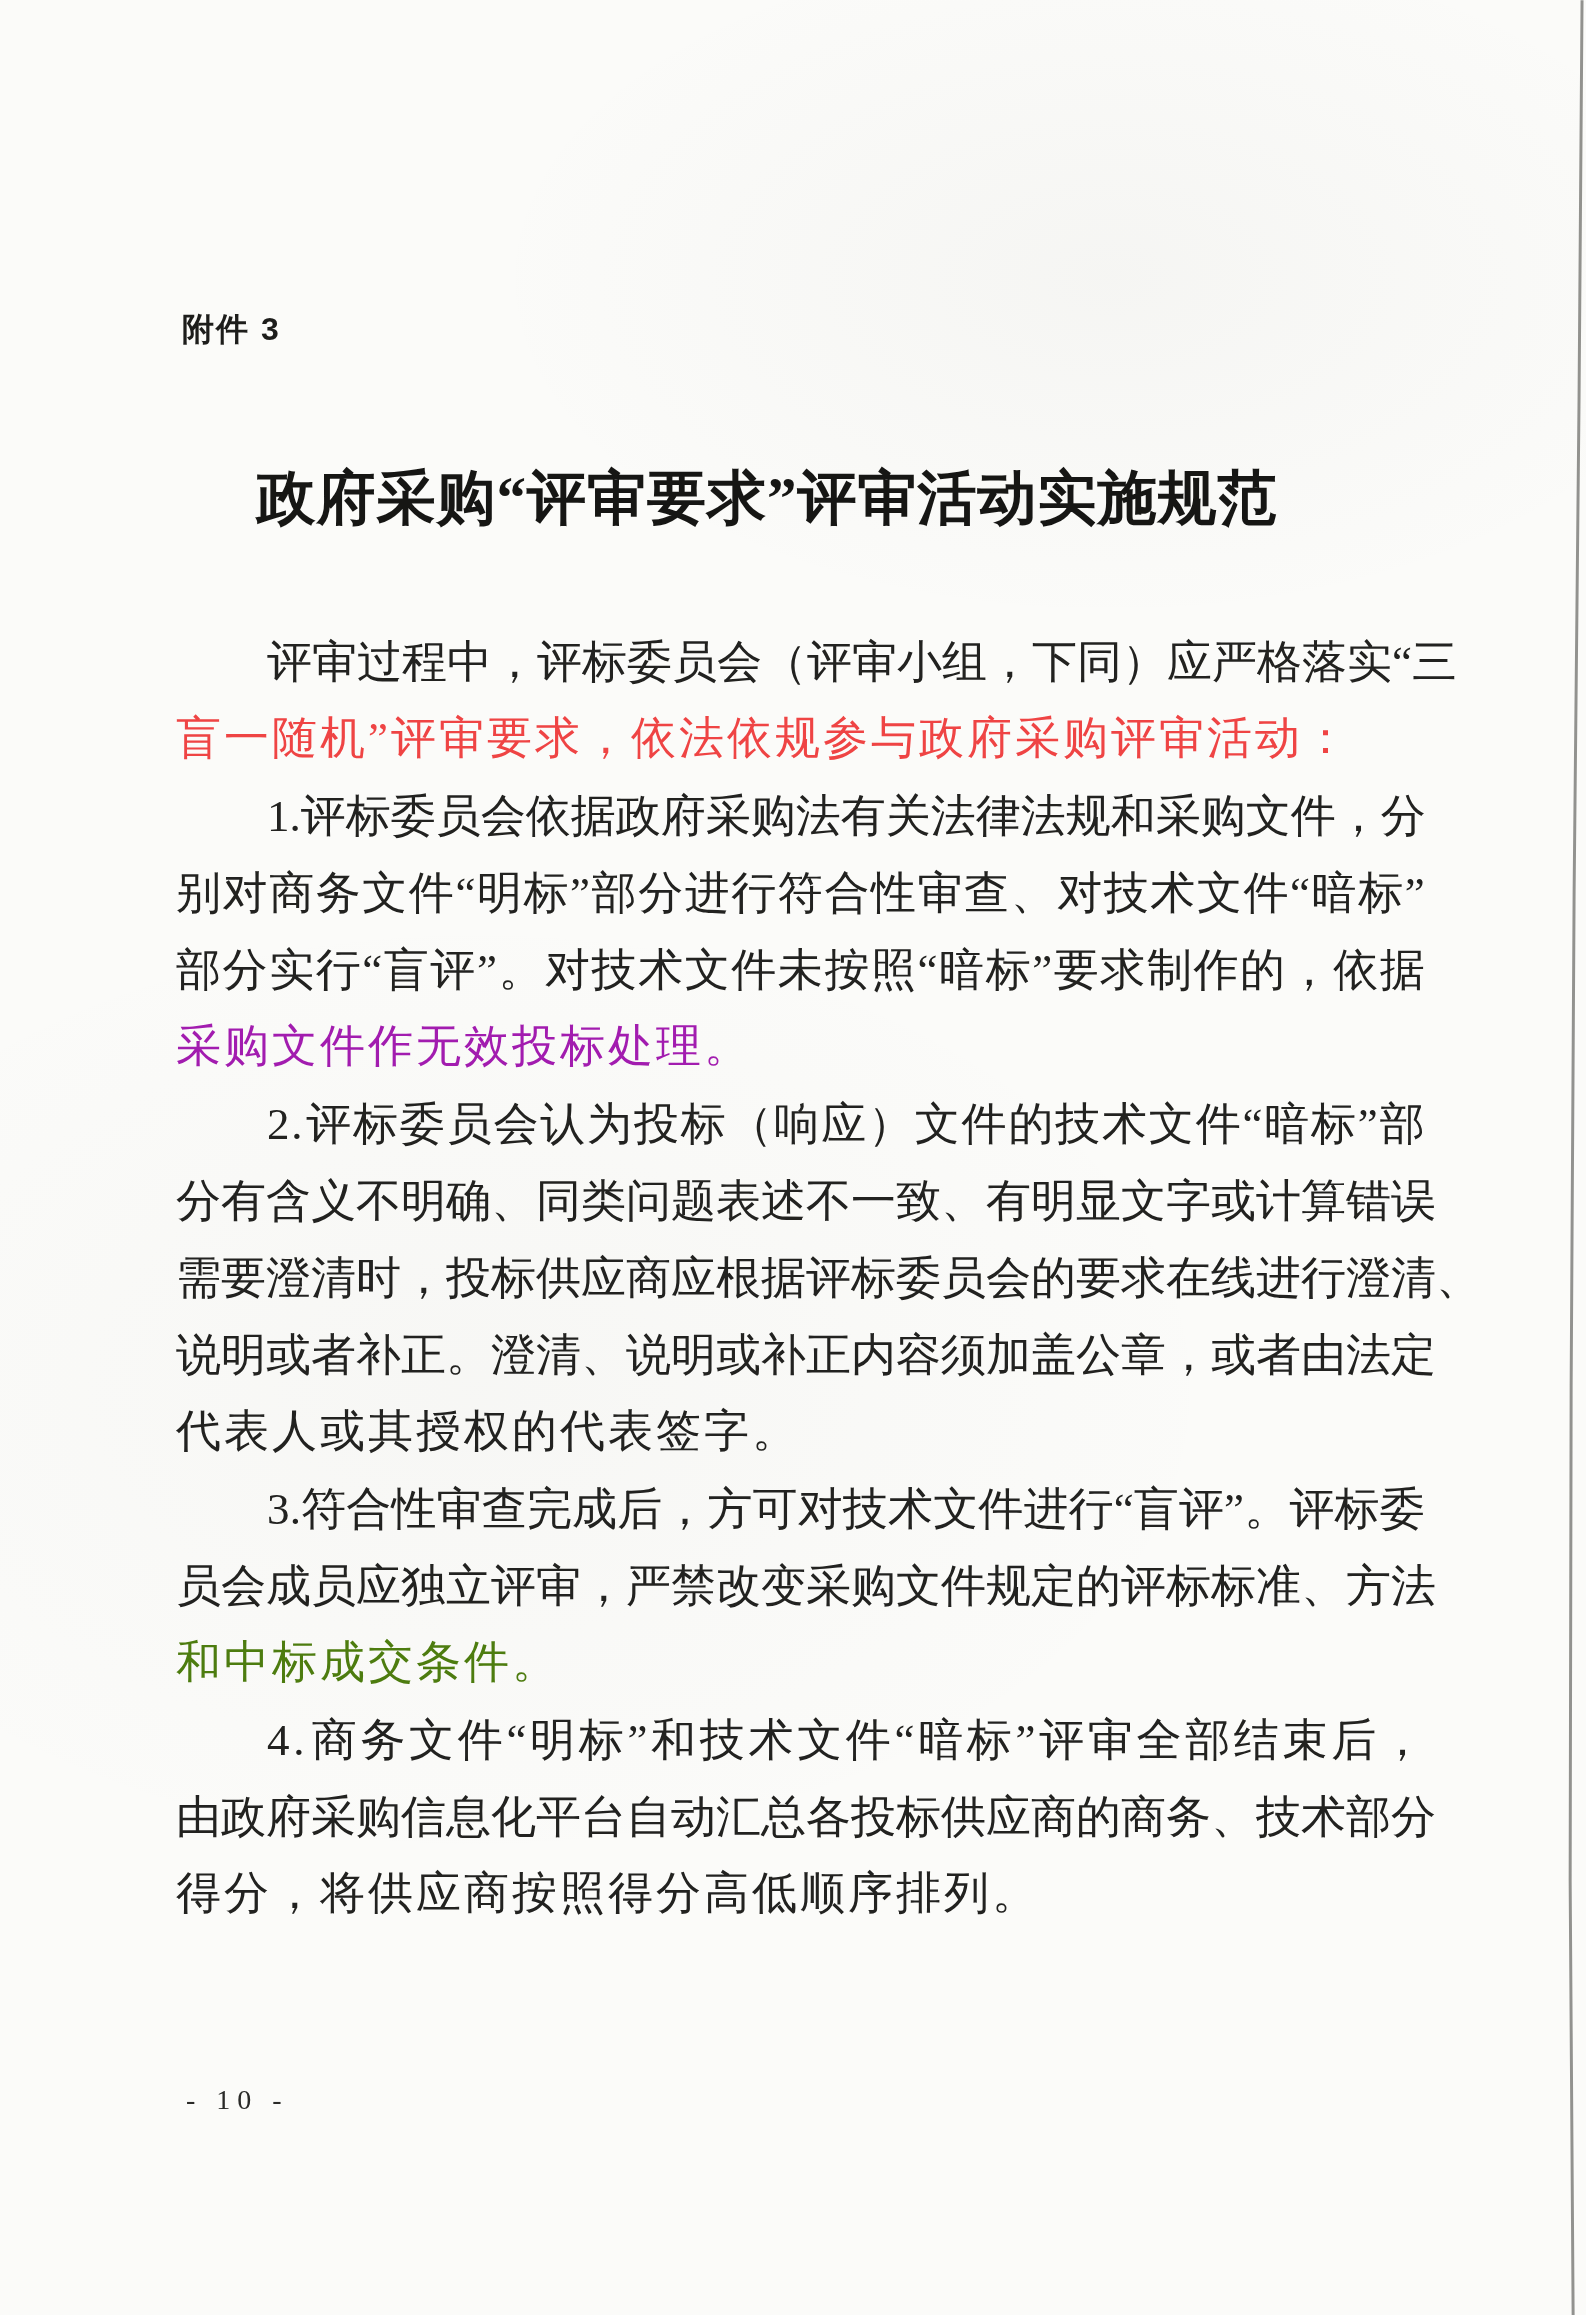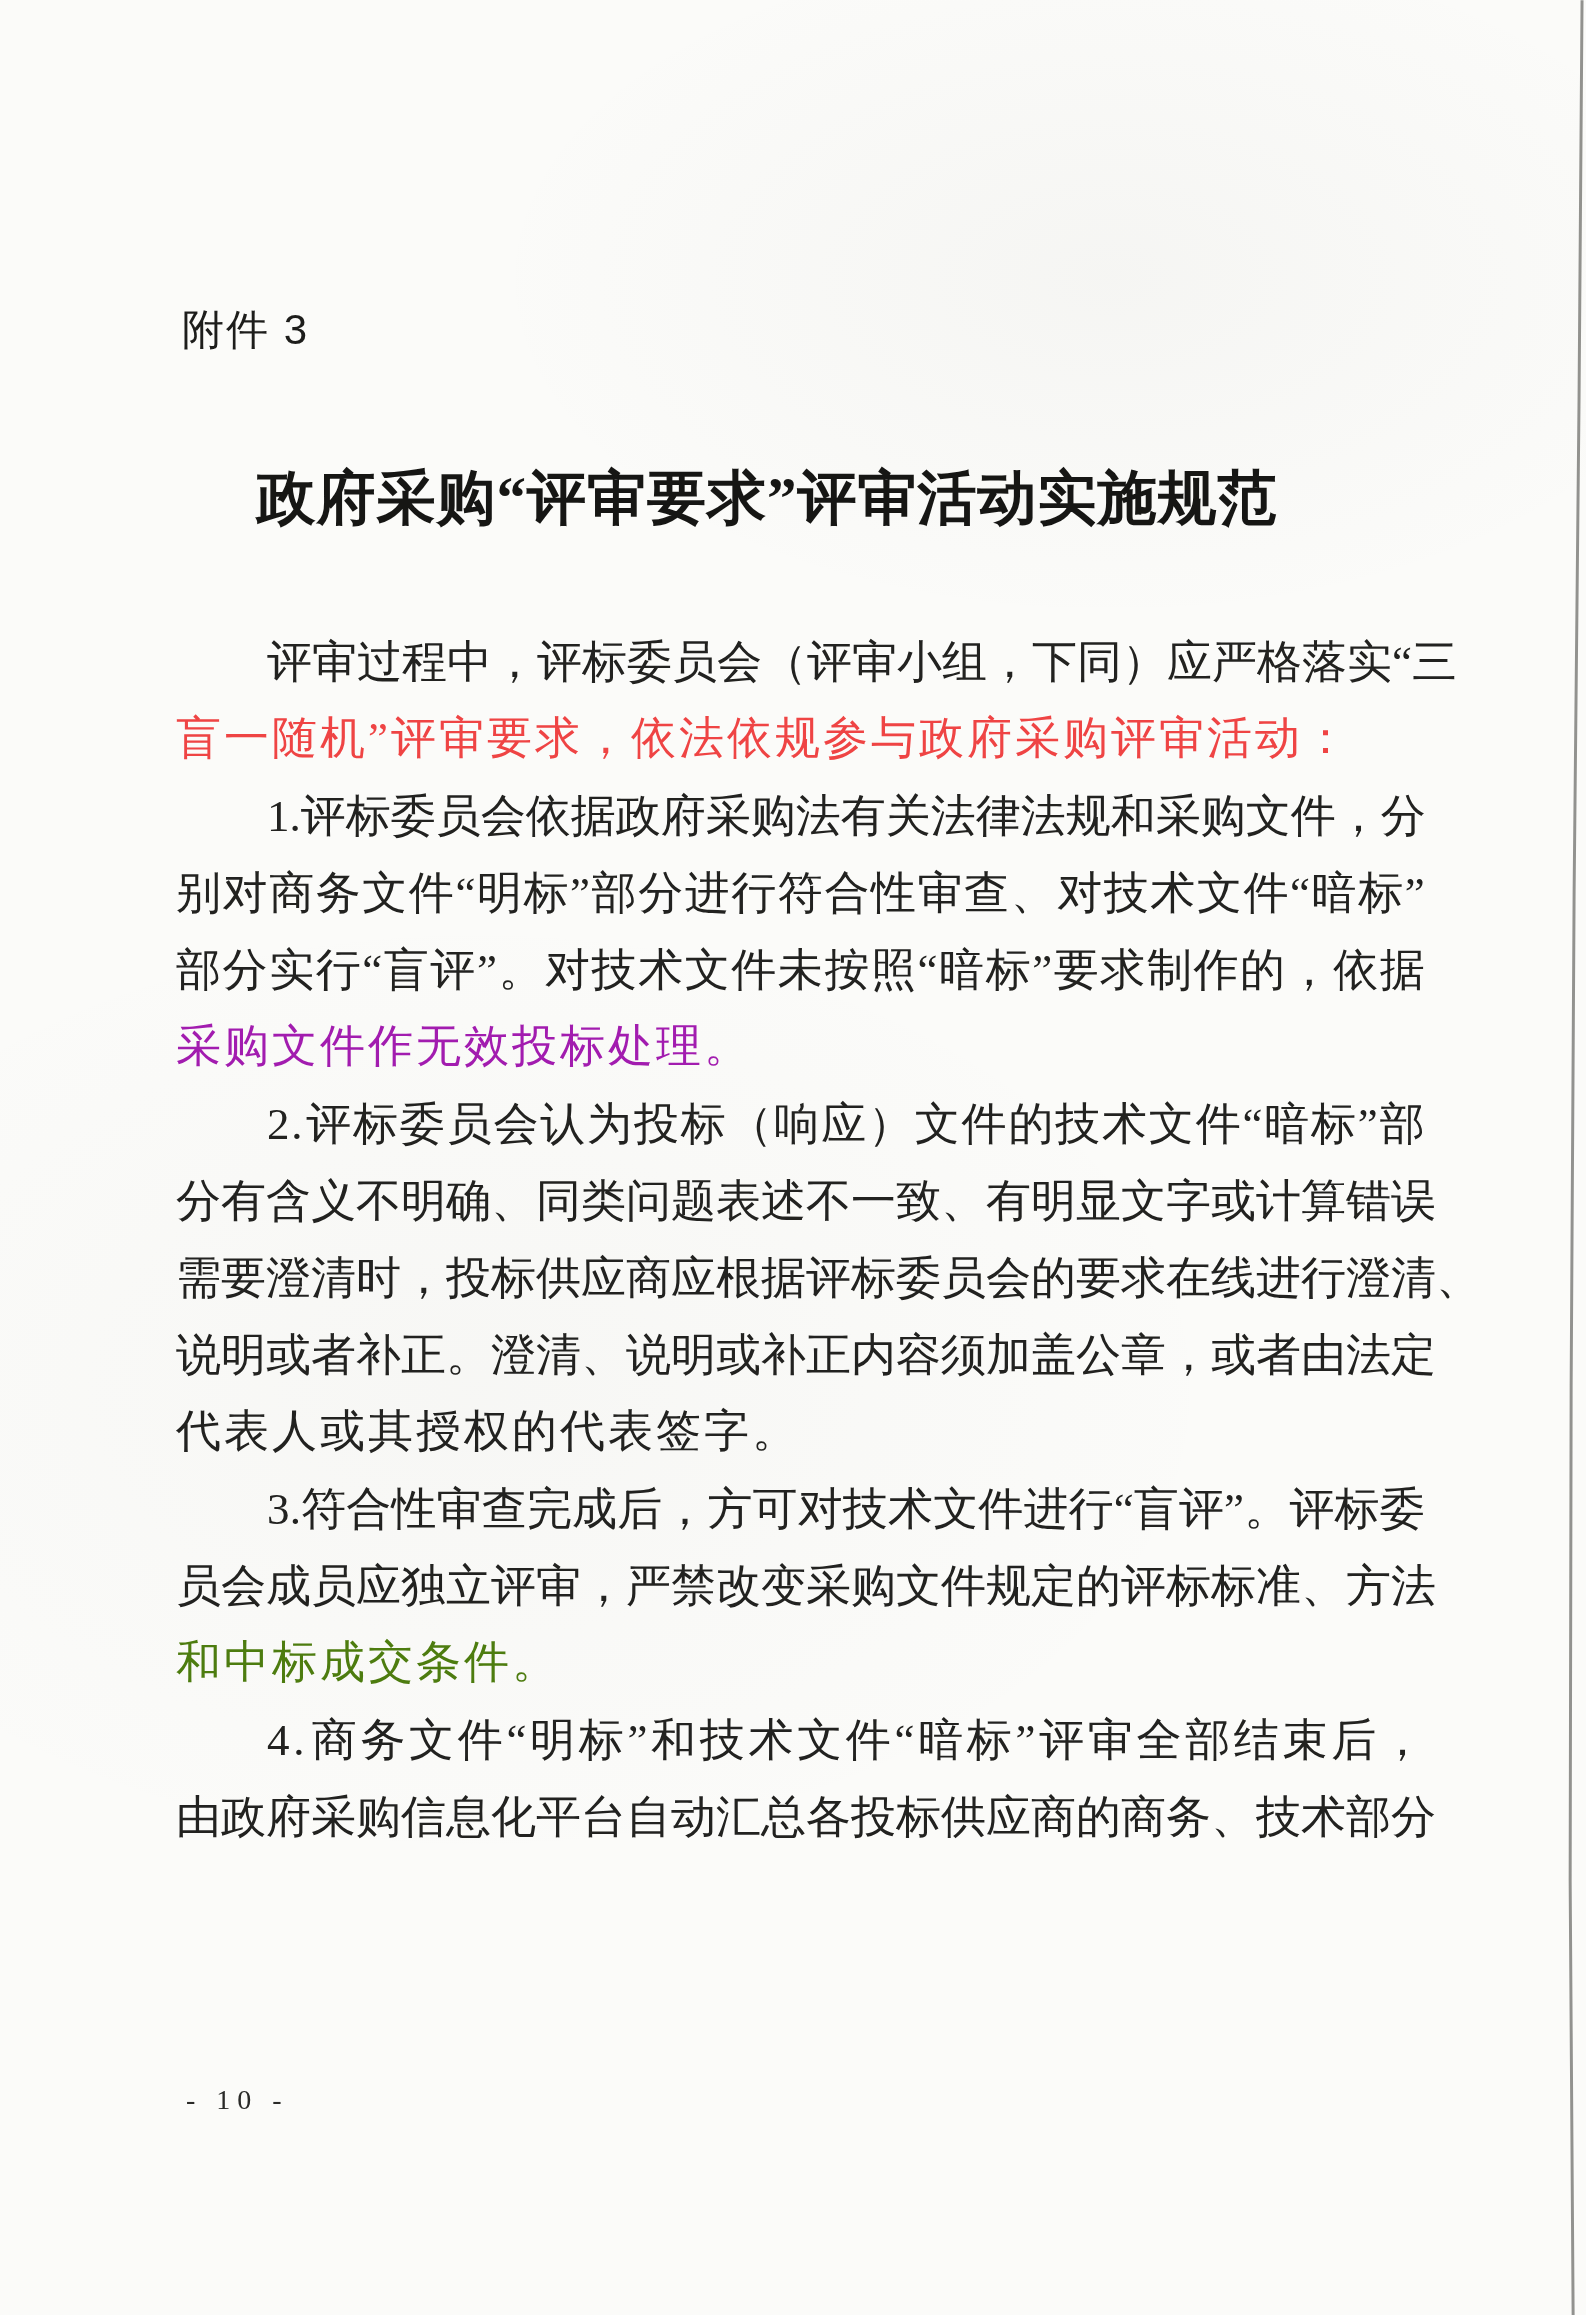--- a/index.html
+++ b/index.html
@@ -23,24 +23,24 @@
     inset: 0;
     background:
       radial-gradient(ellipse 891px 495px at 70% 12%, rgba(120,120,110,0.045), transparent 70%),
       radial-gradient(ellipse 1089px 693px at 30% 60%, rgba(120,120,110,0.03), transparent 70%);
     pointer-events: none;
   }
   .attachment-label {
     position: absolute;
     left: 182px;
     top: 300px;
-    font-size: 42px;
+    font-size: 32px;
     line-height: 59px;
     font-family: "Liberation Sans", "DejaVu Sans", sans-serif;
-    font-weight: 400;
+    font-weight: 700;
     letter-spacing: 2px;
   }
   .doc-title {
     position: absolute;
     left: 59px;
     top: 457px;
     width: 1416px;
     margin: 0;
     text-align: center;
     font-size: 59px;
@@ -459,20 +459,21 @@
         <span>商</span>
         <span>的</span>
         <span>商</span>
         <span>务</span>
         <span>、</span>
         <span>技</span>
         <span>术</span>
         <span>部</span>
         <span>分</span>
       </div>
+      <div class="line last" style="color: rgb(34, 34, 32);">得分，将供应商按照得分高低顺序排列。</div>
     </div>
 
   <div class="page-number">- 10 -</div>
 
   <svg class="edge-svg" viewBox="0 0 1602 2339" xmlns="http://www.w3.org/2000/svg">
     <polyline points="1598,0 1595,400 1590,900 1587,1400 1586,1900 1589,2339" fill="none" stroke-width="3" stroke-opacity="0.75" stroke="#6f6f6b"></polyline>
   </svg>
 
 </div>
 

